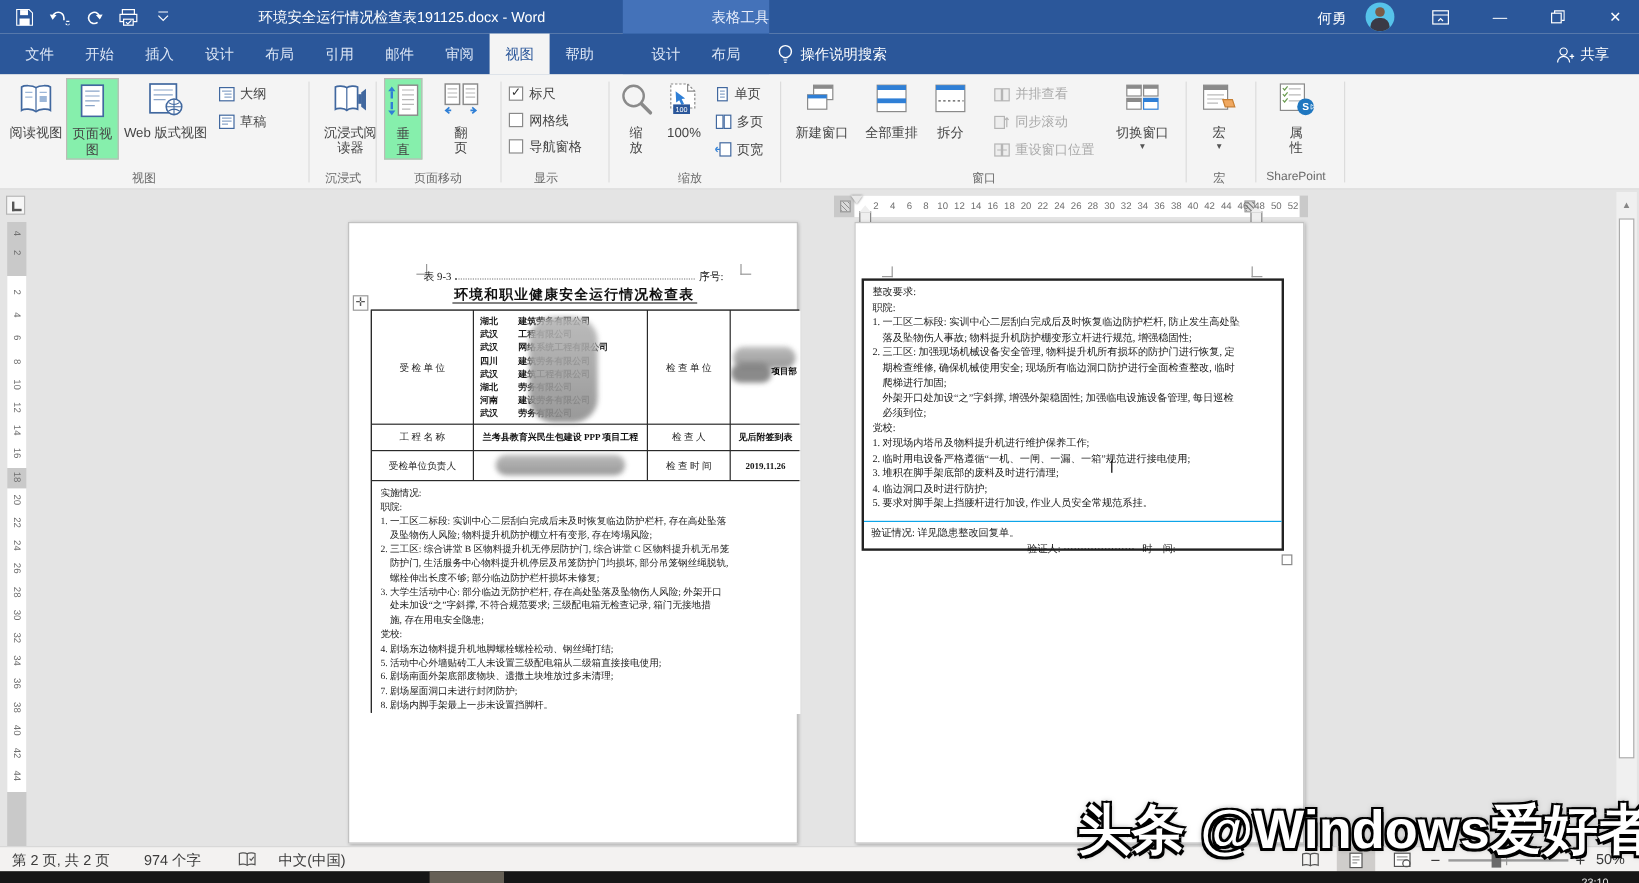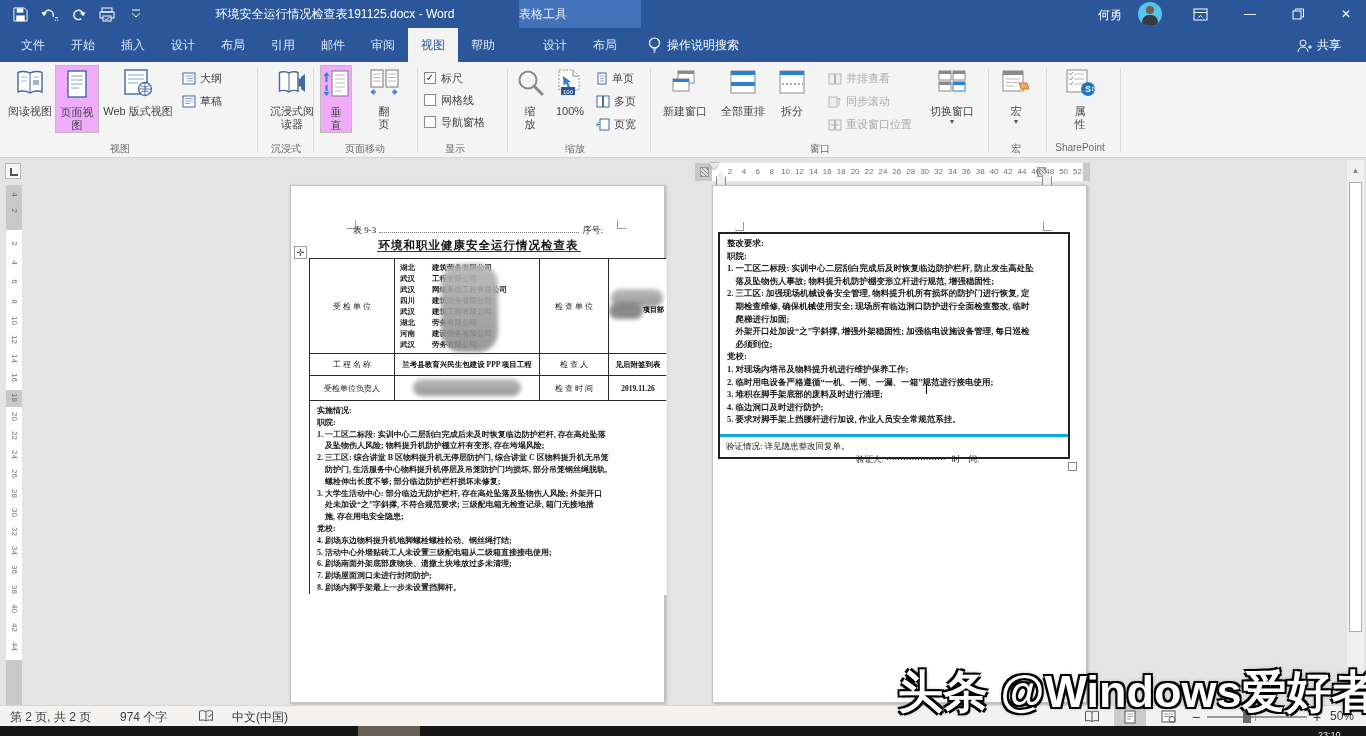--- a/index.html
+++ b/index.html
@@ -4,21 +4,21 @@
 <style>
   * { margin:0; padding:0; box-sizing:border-box; }
   html,body { width:1366px; height:736px; overflow:hidden; }
   body { font-family:"Liberation Sans", sans-serif; }
   #app { position:relative; width:1366px; height:736px; background:#e4e4e4; overflow:hidden; }
 
   
   #titlebar { position:absolute; top:0; left:0; width:1366px; height:28px; background:#2b579a; }
   #tabrow   { position:absolute; top:28px; left:0; width:1366px; height:34px; background:#2b579a; }
   #ctxblock { position:absolute; top:0; left:519px; width:122px; height:62px; background:#4472b9; }
-  #ctxlabel { position:absolute; top:6px; left:519px; width:122px; text-align:left; color:#e8eefb; font-size:12px; }
+  #ctxlabel { position:absolute; top:6px; left:519px; width:122px; text-align:right; color:#e8eefb; font-size:12px; }
   #qat { position:absolute; top:3px; left:10px; height:22px; display:flex; align-items:center; gap:9px; }
   .qbtn { width:20px; height:20px; display:flex; align-items:center; justify-content:center; color:#fff; }
   #doc-title { position:absolute; top:6px; left:160px; width:350px; text-align:center; color:#fff; font-size:12px; white-space:nowrap; }
   #user-name { position:absolute; top:7px; left:1098px; color:#fff; font-size:12px; }
   #avatar { position:absolute; top:2px; left:1138px; width:24px; height:24px; border-radius:50%; background:#56c3ea; overflow:hidden; }
   .avhead { position:absolute; top:4px; left:8px; width:8px; height:8px; border-radius:50%; background:#7a5c48; }
   .avbody { position:absolute; top:13px; left:4px; width:16px; height:11px; border-radius:7px 7px 0 0; background:#3a3a46; }
   .winbtn { position:absolute; top:0; width:40px; height:28px; display:flex; align-items:center; justify-content:center; color:#fff; font-size:12px; }
 
   .tab { color:#dce6f5; font-size:12px; padding:0 13px; height:34px; line-height:34px; white-space:nowrap; }
@@ -27,21 +27,21 @@
   #tabs-ctx  { position:absolute; left:519px; top:0; width:122px; display:flex; justify-content:center; }
   #tellme { position:absolute; left:648px; top:0; height:34px; display:flex; align-items:center; gap:6px; color:#fff; font-size:12px; }
   #share  { position:absolute; left:1296px; top:0; height:34px; display:flex; align-items:center; gap:5px; color:#fff; font-size:12px; }
 
   
   #ribbon { position:absolute; top:62px; left:0; width:1366px; height:96px; background:#f4f4f4; border-bottom:1px solid #d4d4d4; }
   .gdiv { position:absolute; top:6px; height:84px; width:1px; background:#dcdcdc; }
   .glabel { position:absolute; top:80px; font-size:10px; color:#696969; text-align:center; white-space:nowrap; }
   .bigbtn { position:absolute; top:3px; display:flex; flex-direction:column; align-items:center; color:#444; font-size:11px; line-height:13px; text-align:center; padding-top:4px; }
   .bigbtn .ic { height:36px; display:flex; align-items:flex-start; justify-content:center; }
-  .sel { background:#f0abfc; border:1px solid #bdbab7; }
+  .sel { background:#86efac; border:1px solid #bdbab7; }
   .smbtn { display:flex; align-items:center; gap:4px; font-size:11px; color:#444; height:17px; white-space:nowrap; }
   .chkrow { display:flex; align-items:center; gap:5px; font-size:11px; color:#444; height:16px; }
   .chkbox { width:12px; height:12px; border:1px solid #8a8a8a; background:#fff; font-size:10px; line-height:10px; text-align:center; color:#333; }
   .disabled { color:#aaa; }
   .ddarrow { font-size:8px; color:#555; line-height:8px; }
 
   
   #docarea { position:absolute; top:158px; left:0; width:1366px; height:547px; background:#e4e4e4; overflow:hidden; }
   #tabsel { position:absolute; left:5px; top:5px; width:16px; height:16px; background:#f6f6f6; border:1px solid #b5b5b5; }
   #tabsel:after { content:""; position:absolute; left:4px; top:4px; width:6px; height:6px; border-left:2px solid #555; border-bottom:2px solid #555; }
@@ -70,28 +70,28 @@
   #p1title span { border-bottom:1px solid #333; padding:0 2px; letter-spacing:1px; }
   #movehandle { position:absolute; left:3px; top:60px; width:13px; height:13px; border:1px solid #999; background:#fdfdfd; color:#555; font-size:10px; line-height:11px; text-align:center; }
 
   #p1table { position:absolute; left:18px; top:72px; width:357px; height:336px; background:#2a2a2a; border:1px solid #2a2a2a; display:grid; grid-template-columns:84px 144px 68px 58px; grid-template-rows:94px 21px 24px 194px; gap:1px; }
   #p1table .cell { background:#fff; overflow:hidden; position:relative; }
   .cl { display:flex; align-items:center; justify-content:center; font-size:8px; color:#222; text-align:center; }
   .cv { display:flex; align-items:center; justify-content:center; font-size:7.5px; font-weight:bold; color:#111; text-align:center; }
   #companies { padding:3px 0 0 5px; }
   #companies .co { font-size:7.5px; font-weight:bold; color:#1a1a1a; line-height:11px; white-space:nowrap; }
   .span4 { grid-column:1 / span 4; }
-  .bodytext { padding:4px 18px 0 7px;font-weight:bold; }
+  .bodytext { padding:4px 18px 0 7px; }
   .bodytext .line { font-size:8px; color:#1a1a1a; line-height:11.8px; white-space:pre; }
   #p2body .line { font-size:8.5px; line-height:12.6px; }
 
   .blob { position:absolute; background:linear-gradient(#b5b5b5,#8e8e8e); border-radius:9px; filter:blur(2px); opacity:.9; }
 
   #p2table { position:absolute; left:5px; top:46px; width:352px; height:227px; border:2px solid #222; }
-  #p2verify { position:absolute; left:0; right:0; top:200px; border-top:3px solid #0ea5e9; height:45px; padding:3px 6px 0 6px; }
+  #p2verify { position:absolute; left:0; right:0; top:200px; border-top:1px solid #0ea5e9; height:45px; padding:3px 6px 0 6px; }
   #p2verify .line { font-size:8.5px; color:#1a1a1a; line-height:13px; white-space:pre; }
   #p2verify .sign { padding-left:130px; }
   #caret { position:absolute; left:213px; top:198px; width:1px; height:10px; background:#000; }
   #resizehandle { position:absolute; left:355px; top:276px; width:9px; height:9px; background:#fff; border:1px solid #8a8a8a; }
 
   
   #scrollbar { position:absolute; left:1347px; top:2px; width:17px; height:545px; background:#f0f0f0; }
   .sarrow { position:absolute; left:1px; width:15px; height:16px; background:#f0f0f0; color:#868686; font-size:8px; text-align:center; line-height:16px; }
   #sthumb { position:absolute; left:2px; top:22px; width:13px; height:450px; background:#fff; border:1px solid #ababab; }
 

